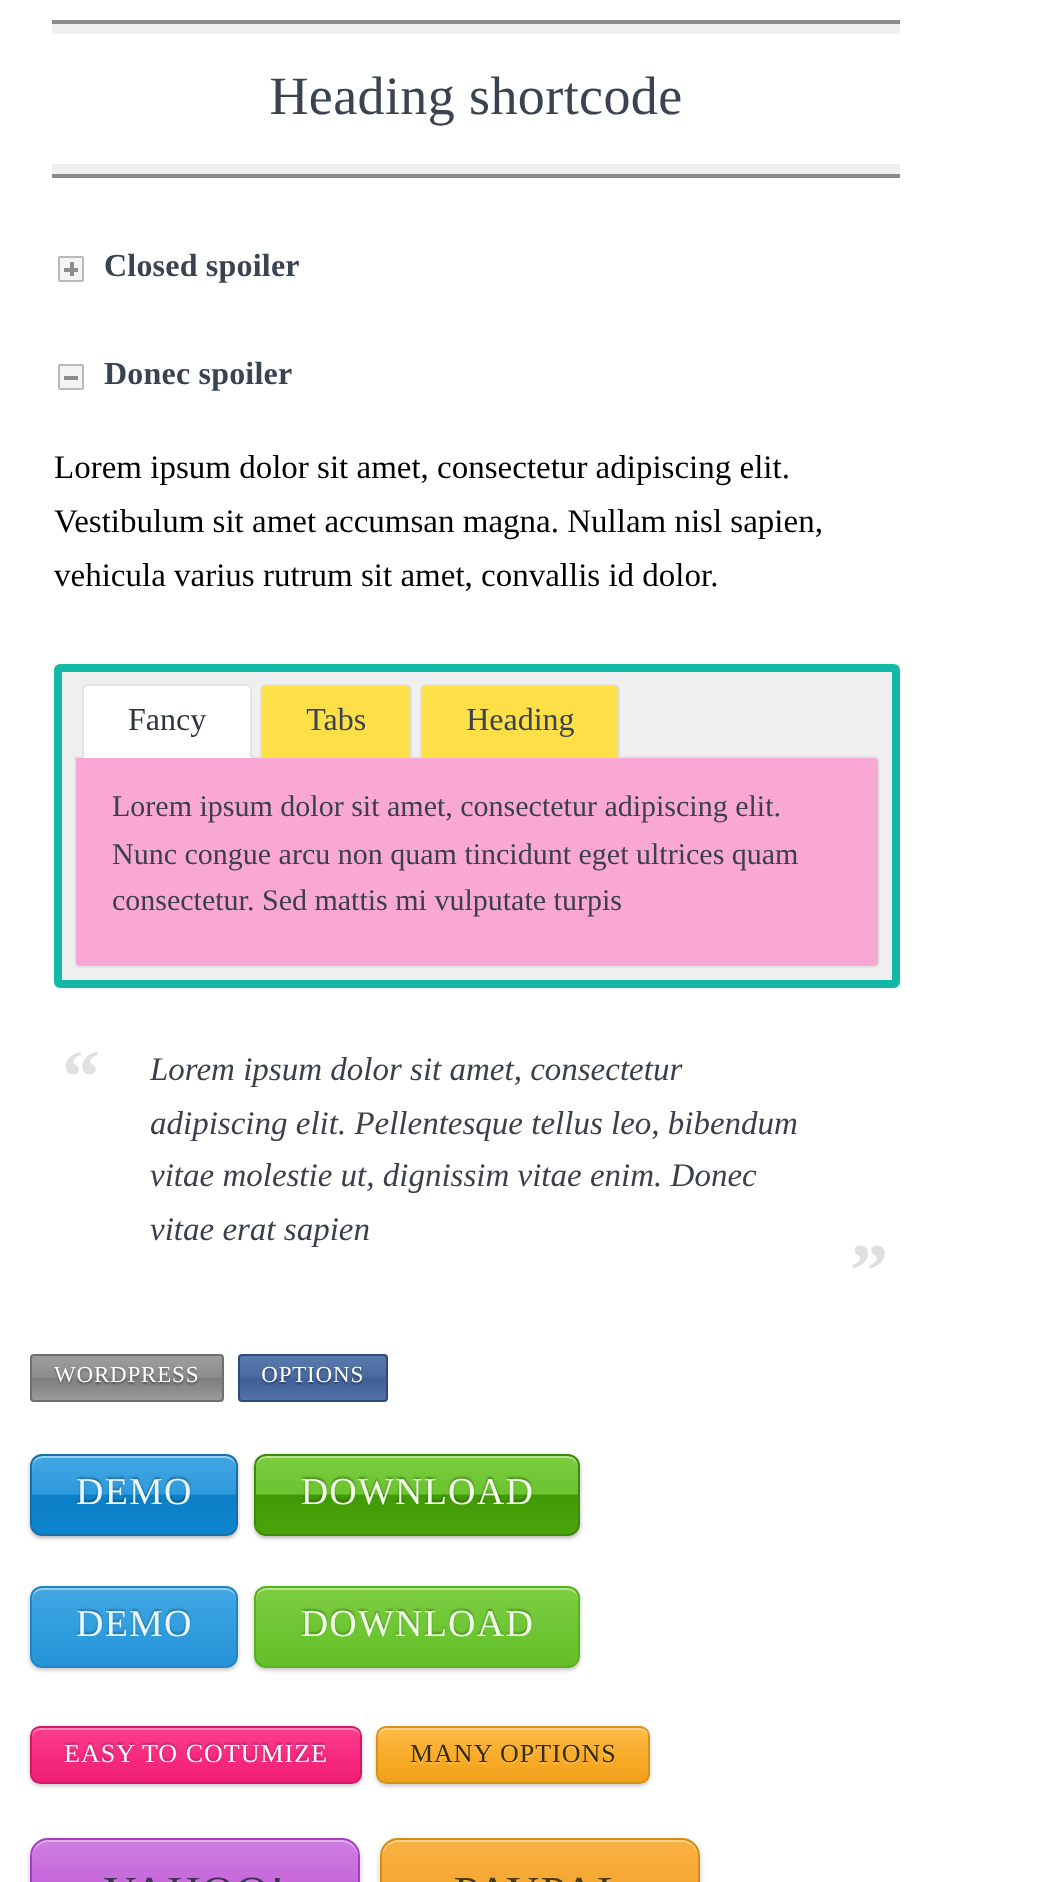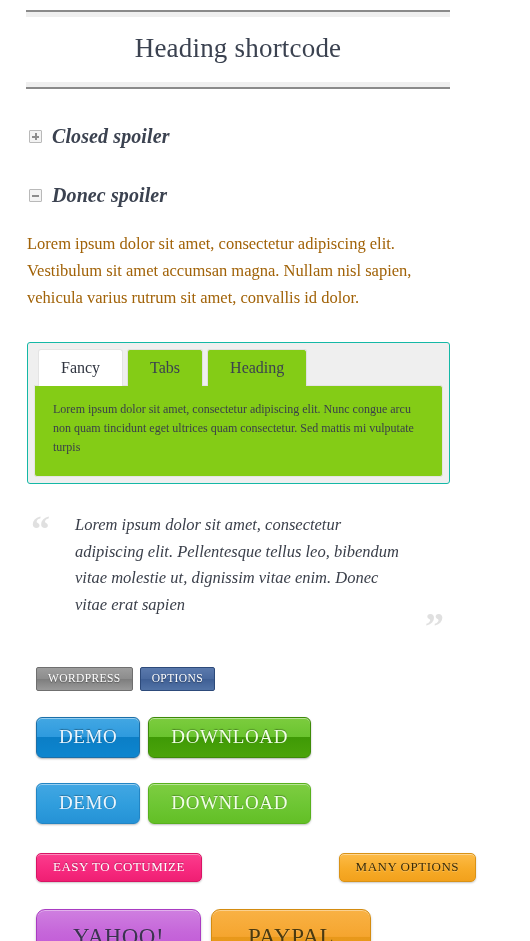--- a/index.html
+++ b/index.html
@@ -79,73 +79,72 @@
     top: 5px;
     height: 2px;
   }
   
   .spoiler-icon.plus::after {
     top: 2px; bottom: 2px;
     left: 5px;
     width: 2px;
   }
   .spoiler-title {
-    font-size: 20px;
+    font-size: 16px;
     font-weight: bold;
     color: #3b4250;
     letter-spacing: 0.1px;
-    font-style: italic;
   }
 
   
   .body-text {
     margin: 24px 26px 0 27px;
     font-size: 16.5px;
     line-height: 1.62;
-    color: #a16207;
+    color: #000000;
   }
 
   
   .tabs-wrap {
     margin: 31px 26px 0 27px;
     background: #efefef;
-    border: 1px solid #14b8a6;
+    border: 4px solid #14b8a6;
     border-radius: 3px;
     padding: 6px 6px 6px 6px;
     box-sizing: border-box;
   }
   .tab-strip {
     display: flex;
     gap: 4px;
     padding: 0 0 0 4px;
     position: relative;
     z-index: 2;
   }
   .tab {
     font-size: 16px;
     color: #3b4250;
-    background: #84cc16;
+    background: #fde047;
     border: 1px solid #e0e0e0;
     border-bottom: none;
     border-radius: 3px 3px 0 0;
     padding: 9px 22px 9px 22px;
     line-height: 1.1;
     margin-bottom: -1px;
   }
   .tab.active {
     background: #ffffff;
     border-color: #e4e4e4;
     color: #2f343f;
   }
   .tab-panel {
-    background: #84cc16;
+    background: #f9a8d4;
     border: 1px solid #e4e4e4;
     border-radius: 0 3px 3px 3px;
     padding: 14px 18px 19px 18px;
-    font-size: 12px;
+    font-size: 15px;
     line-height: 1.58;
     color: #3a3f4a;
     position: relative;
     z-index: 1;
   }
 
   
   .quote-block {
     margin: 24px 26px 0 27px;
     position: relative;
@@ -165,21 +164,21 @@
   .quote-text {
     margin: 0 42px 0 48px;
     font-style: italic;
     font-size: 16.5px;
     line-height: 1.62;
     color: #3a3f4a;
   }
 
   
   .btn-row {
-    margin-left: 36px;
+    margin-left: 15px;
     display: flex;
     align-items: flex-start;
   }
   .btn {
     display: inline-flex;
     align-items: center;
     justify-content: center;
     box-sizing: border-box;
     text-decoration: none;
     white-space: nowrap;
@@ -244,21 +243,21 @@
     background: linear-gradient(to bottom, #42a7e3 0%, #2f9ddd 55%, #2592d6 100%);
     border: 1px solid #2285c4;
   }
   .btn-flat-green {
     background: linear-gradient(to bottom, #7ecd41 0%, #6dc633 55%, #63bf26 100%);
     border: 1px solid #58b11d;
     color: #f1ffe6;
   }
 
   
-  .row-pill { margin-top: 29px; gap: 19px; justify-content: space-between; }
+  .row-pill { margin-top: 29px; gap: 7px; }
   .btn-pill {
     font-size: 13px;
     letter-spacing: 0.5px;
     padding: 0 16px;
     height: 29px;
     border-radius: 5px;
     box-shadow: inset 0 1px 0 rgba(255,255,255,.4), 0 1px 2px rgba(0,0,0,.22);
   }
   .btn-pink {
     background: linear-gradient(to bottom, #fb3d8d 0%, #f72a7f 55%, #ef1f73 100%);

